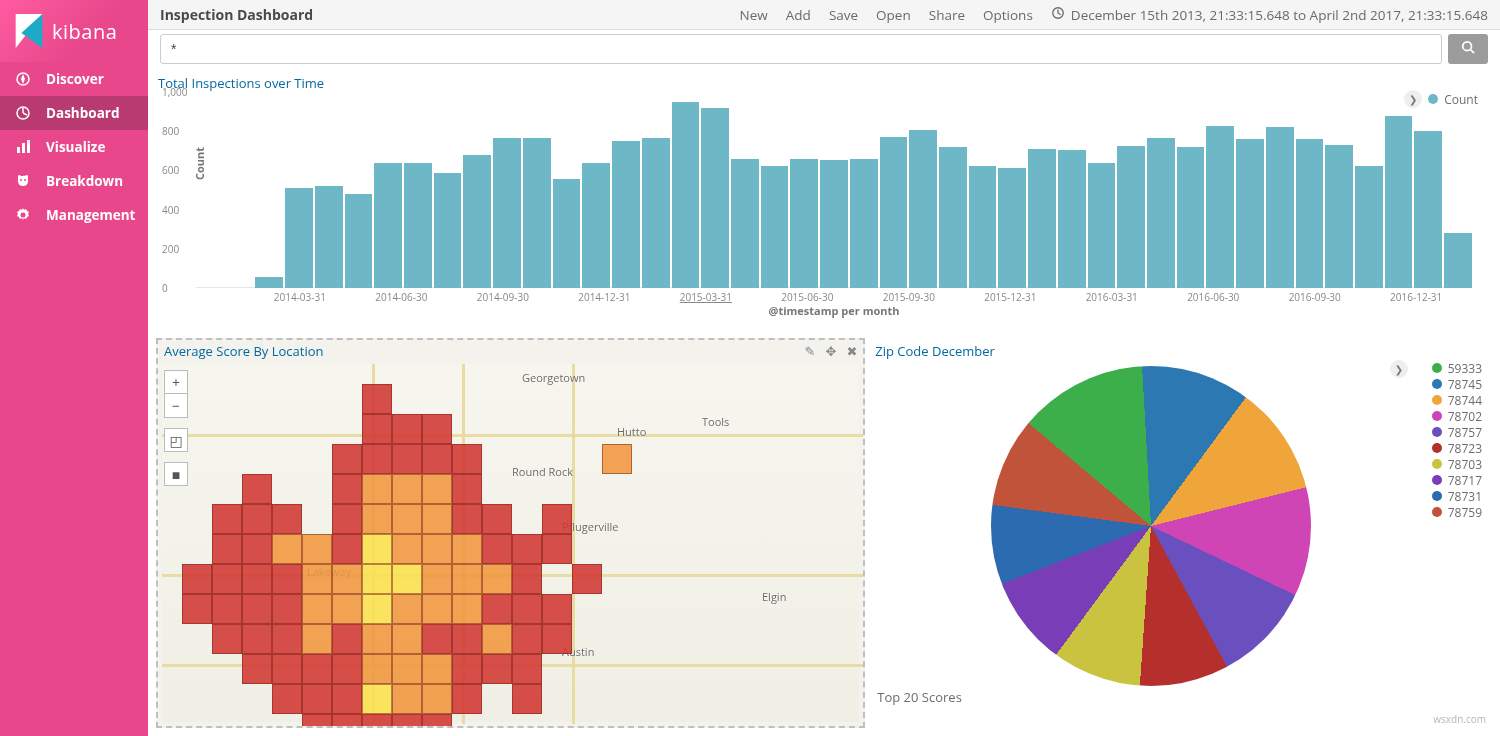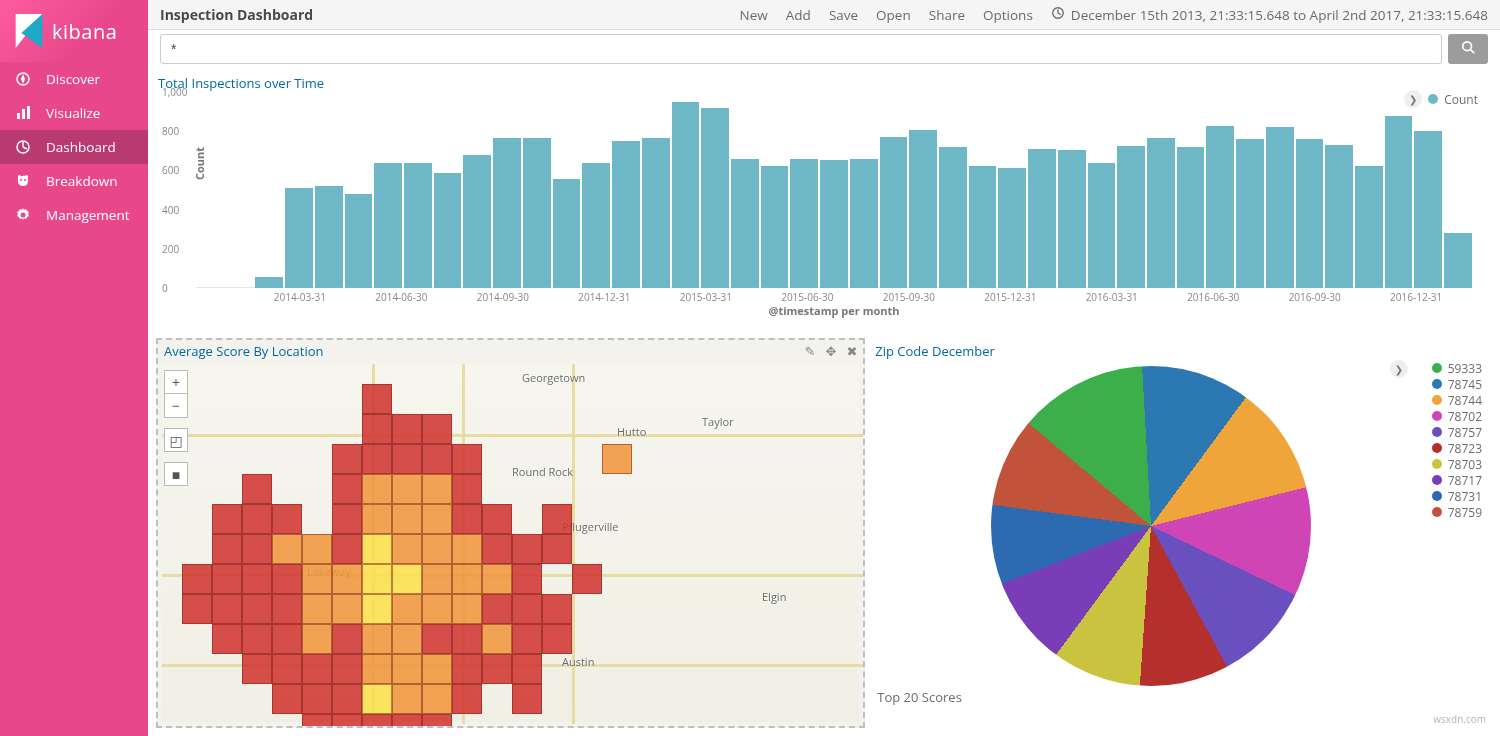--- a/index.html
+++ b/index.html
@@ -5,21 +5,21 @@
 * { box-sizing: border-box; margin: 0; padding: 0; }
 body { font-family: "Open Sans", Helvetica, Arial, sans-serif; font-size: 13px; color: #2d2d2d; background: #fff; width: 1500px; height: 736px; overflow: hidden; }
 .app { display: flex; height: 100%; }
 
 
 .sidebar { width: 148px; background: #e8488b; color: #fff; flex-shrink: 0; }
 .brand { background: #e8488b linear-gradient(135deg, #ff5ba0 0%, #e8488b 60%); height: 62px; display: flex; align-items: center; padding-left: 10px; position: relative; overflow: hidden;}
 .brand-mark { width: 38px; height: 38px; position: relative; margin-right: 4px;}
 .brand-mark svg { width:38px; height:38px; }
 .brand-text { font-size: 20px; font-weight: 400; letter-spacing: 0.5px; }
-.nav { background: #e8488b; }
+.nav { background: #e8488b; font-weight: bold; }
 .nav-item { display: flex; align-items: center; height: 34px; padding-left: 14px; color: #fff; cursor: pointer; }
 .nav-item.active { background: #b93a70; }
 .nav-item .icon { width: 18px; margin-right: 14px; display:flex; align-items:center; justify-content:center;}
 .nav-item .label { font-size: 13.5px; }
 
 
 .main { flex: 1; display: flex; flex-direction: column; min-width: 0; }
 
 
 .topbar { height: 30px; display: flex; align-items: center; justify-content: space-between; padding: 0 12px; background: #f5f5f5; border-bottom: 1px solid #ddd; }
@@ -98,39 +98,39 @@
     <div class="nav" id="nav">
         <div class="nav-item">
           <span class="icon">
             <svg width="16" height="16" viewBox="0 0 16 16" fill="none" stroke="#fff" stroke-width="1.5">
               <circle cx="8" cy="8" r="6"></circle>
               <path d="M8 3 L10 8 L8 13 L6 8 Z" fill="#fff" stroke="none"></path>
             </svg>
           </span>
           <span class="label">Discover</span>
         </div>
+        <div class="nav-item active">
+          <span class="icon">
+            <svg width="16" height="16" viewBox="0 0 16 16" fill="none" stroke="#fff" stroke-width="1.5">
+              <circle cx="8" cy="8" r="6"></circle>
+              <line x1="8" y1="8" x2="8" y2="3"></line>
+              <line x1="8" y1="8" x2="12" y2="10"></line>
+            </svg>
+          </span>
+          <span class="label">Dashboard</span>
+        </div>
         <div class="nav-item">
           <span class="icon">
             <svg width="16" height="16" viewBox="0 0 16 16" fill="#fff">
               <rect x="2" y="8" width="3" height="6"></rect>
               <rect x="7" y="4" width="3" height="10"></rect>
               <rect x="12" y="1" width="3" height="13"></rect>
             </svg>
           </span>
           <span class="label">Visualize</span>
-        </div>
-        <div class="nav-item active">
-          <span class="icon">
-            <svg width="16" height="16" viewBox="0 0 16 16" fill="none" stroke="#fff" stroke-width="1.5">
-              <circle cx="8" cy="8" r="6"></circle>
-              <line x1="8" y1="8" x2="8" y2="3"></line>
-              <line x1="8" y1="8" x2="12" y2="10"></line>
-            </svg>
-          </span>
-          <span class="label">Dashboard</span>
         </div>
         <div class="nav-item">
           <span class="icon">
             <svg width="16" height="16" viewBox="0 0 16 16" fill="#fff">
               <path d="M3 3 Q4 1 6 3 L8 3 Q9 2 10 3 Q12 1 13 3 L13 8 Q13 13 8 13 Q3 13 3 8 Z"></path>
               <circle cx="6" cy="7" r="1" fill="#e8488b"></circle>
               <circle cx="10" cy="7" r="1" fill="#e8488b"></circle>
             </svg>
           </span>
           <span class="label">Breakdown</span>
@@ -239,21 +239,21 @@
         <span class="ytick" style="bottom: 0%;">0</span>
             <span class="ytick" style="bottom: 20%;">200</span>
             <span class="ytick" style="bottom: 40%;">400</span>
             <span class="ytick" style="bottom: 60%;">600</span>
             <span class="ytick" style="bottom: 80%;">800</span>
             <span class="ytick" style="bottom: 100%;">1,000</span>
             <span class="xtick" style="left: 8.13953%;">2014-03-31</span>
             <span class="xtick" style="left: 16.093%;">2014-06-30</span>
             <span class="xtick" style="left: 24.0465%;">2014-09-30</span>
             <span class="xtick" style="left: 32%;">2014-12-31</span>
-            <span class="xtick" style="left: 39.9535%;">2015-03-31</span>
+            <span class="xtick" style="left: 39.9535%; text-decoration: underline;">2015-03-31</span>
             <span class="xtick" style="left: 47.907%;">2015-06-30</span>
             <span class="xtick" style="left: 55.8605%;">2015-09-30</span>
             <span class="xtick" style="left: 63.814%;">2015-12-31</span>
             <span class="xtick" style="left: 71.7674%;">2016-03-31</span>
             <span class="xtick" style="left: 79.7209%;">2016-06-30</span>
             <span class="xtick" style="left: 87.6744%;">2016-09-30</span>
             <span class="xtick" style="left: 95.6279%;">2016-12-31</span>
           </div>
       </div>
 
@@ -270,25 +270,25 @@
           <div class="map-surface" id="mapsurf">
               <div class="road roadv" style="left: 210px; top: 0px; height: 360px;"></div>
               <div class="road roadv" style="left: 410px; top: 0px; height: 360px;"></div>
               <div class="road roadv" style="left: 300px; top: 0px; height: 360px;"></div>
               <div class="road roadh" style="left: 0px; top: 70px; width: 770px;"></div>
               <div class="road roadh" style="left: 0px; top: 210px; width: 770px;"></div>
               <div class="road roadh" style="left: 0px; top: 300px; width: 770px;"></div>
               <span class="citylabel" style="left: 360px; top: 6px;">Georgetown</span>
               <span class="citylabel" style="left: 350px; top: 100px;">Round Rock</span>
               <span class="citylabel" style="left: 455px; top: 60px;">Hutto</span>
-              <span class="citylabel" style="left: 540px; top: 50px;">Taylor</span>
+              <span class="citylabel" style="left: 540px; top: 50px;">Tools</span>
               <span class="citylabel" style="left: 400px; top: 155px;">Pflugerville</span>
               <span class="citylabel" style="left: 600px; top: 225px;">Elgin</span>
               <span class="citylabel" style="left: 145px; top: 200px;">Lakeway</span>
-              <span class="citylabel" style="left: 400px; top: 290px;">Austin</span>
+              <span class="citylabel" style="left: 400px; top: 280px;">Austin</span>
               <div class="heat h-r" style="left: 200px; top: 20px;"></div>
               <div class="heat h-r" style="left: 200px; top: 50px;"></div>
               <div class="heat h-r" style="left: 230px; top: 50px;"></div>
               <div class="heat h-r" style="left: 260px; top: 50px;"></div>
               <div class="heat h-r" style="left: 170px; top: 80px;"></div>
               <div class="heat h-r" style="left: 200px; top: 80px;"></div>
               <div class="heat h-r" style="left: 230px; top: 80px;"></div>
               <div class="heat h-r" style="left: 260px; top: 80px;"></div>
               <div class="heat h-r" style="left: 290px; top: 80px;"></div>
               <div class="heat h-o" style="left: 440px; top: 80px;"></div>

